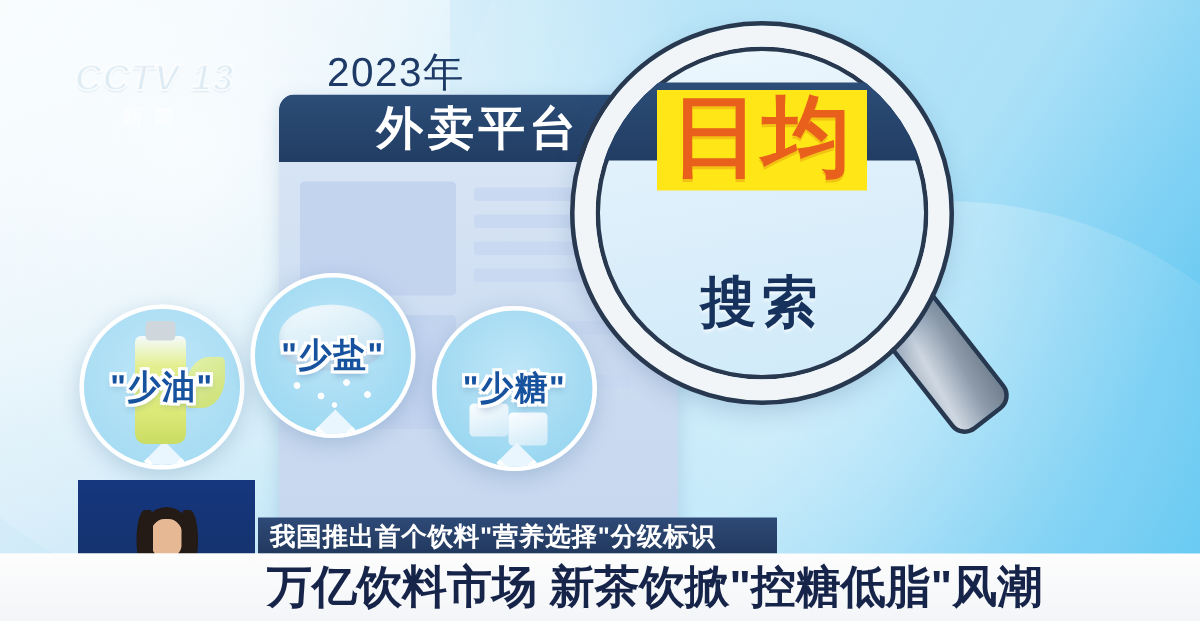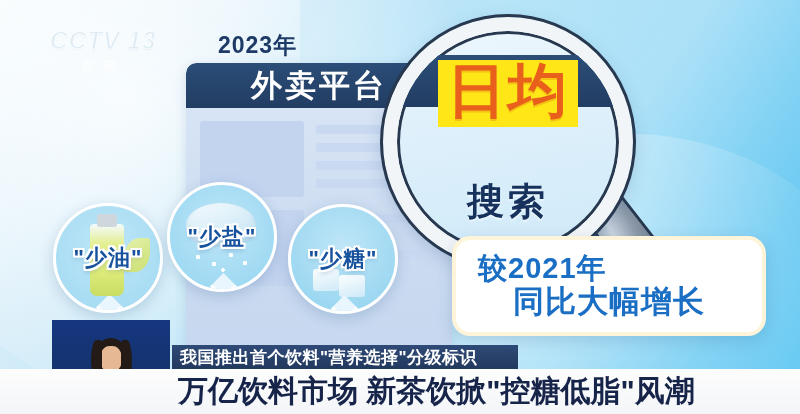--- a/index.html
+++ b/index.html
@@ -44,21 +44,21 @@
   .bg-sweep-d {
     position: absolute;
     left: 0; top: 0; width: 300px; height: 414px;
     background: linear-gradient(160deg, rgba(255,255,255,.55) 0%, rgba(255,255,255,.05) 60%, rgba(255,255,255,0) 100%);
     pointer-events: none;
   }
 
   
   .channel-bug {
     position: absolute;
-    left: 47px; top: 26px;
+    left: 47px; top: 38px;
     width: 112px;
     text-align: center;
     opacity: .55;
     pointer-events: none;
   }
   .bug-main {
     font-size: 25px;
     font-weight: 700;
     letter-spacing: .5px;
     color: rgba(255,255,255,.0);
@@ -71,22 +71,22 @@
     font-size: 13px;
     letter-spacing: 8px;
     color: rgba(255,255,255,.0);
     -webkit-text-stroke: .9px rgba(255,255,255,.9);
   }
 
   
   .year-label {
     position: absolute;
     left: 218px; top: 30px;
-    font-size: 23px;
-    font-weight: 700;
+    font-size: 27px;
+    font-weight: 400;
     color: #1e3a66;
     letter-spacing: 1px;
   }
   .app-card {
     position: absolute;
     left: 186px; top: 63px;
     width: 266px; height: 323px;
     background: linear-gradient(180deg, #dbe7f6 0%, #ccdcf1 55%, #c4d6ee 100%);
     border-radius: 10px 10px 0 0;
     box-shadow: 0 3px 12px rgba(60,100,150,.18);
@@ -519,24 +519,20 @@
 
   <div class="magnifier-handle"></div>
   <div class="magnifier">
     <div class="mag-inner">
       <div class="mag-strip"></div>
       <div class="mag-line1">日均</div>
       <div class="mag-line2">搜索</div>
     </div>
   </div>
 
-  <div class="callout">
-    <div class="callout-line1">较2021年</div>
-    <div class="callout-line2">同比大幅增长</div>
-  </div>
 
   <div class="anchor-inset">
     <div class="anchor-person">
       <div class="anchor-hair"></div>
       <div class="anchor-face"></div>
       <div class="anchor-hair-front-l"></div>
       <div class="anchor-hair-front-r"></div>
       <div class="anchor-neck"></div>
       <div class="anchor-body"></div>
       <div class="anchor-lapel"></div>

